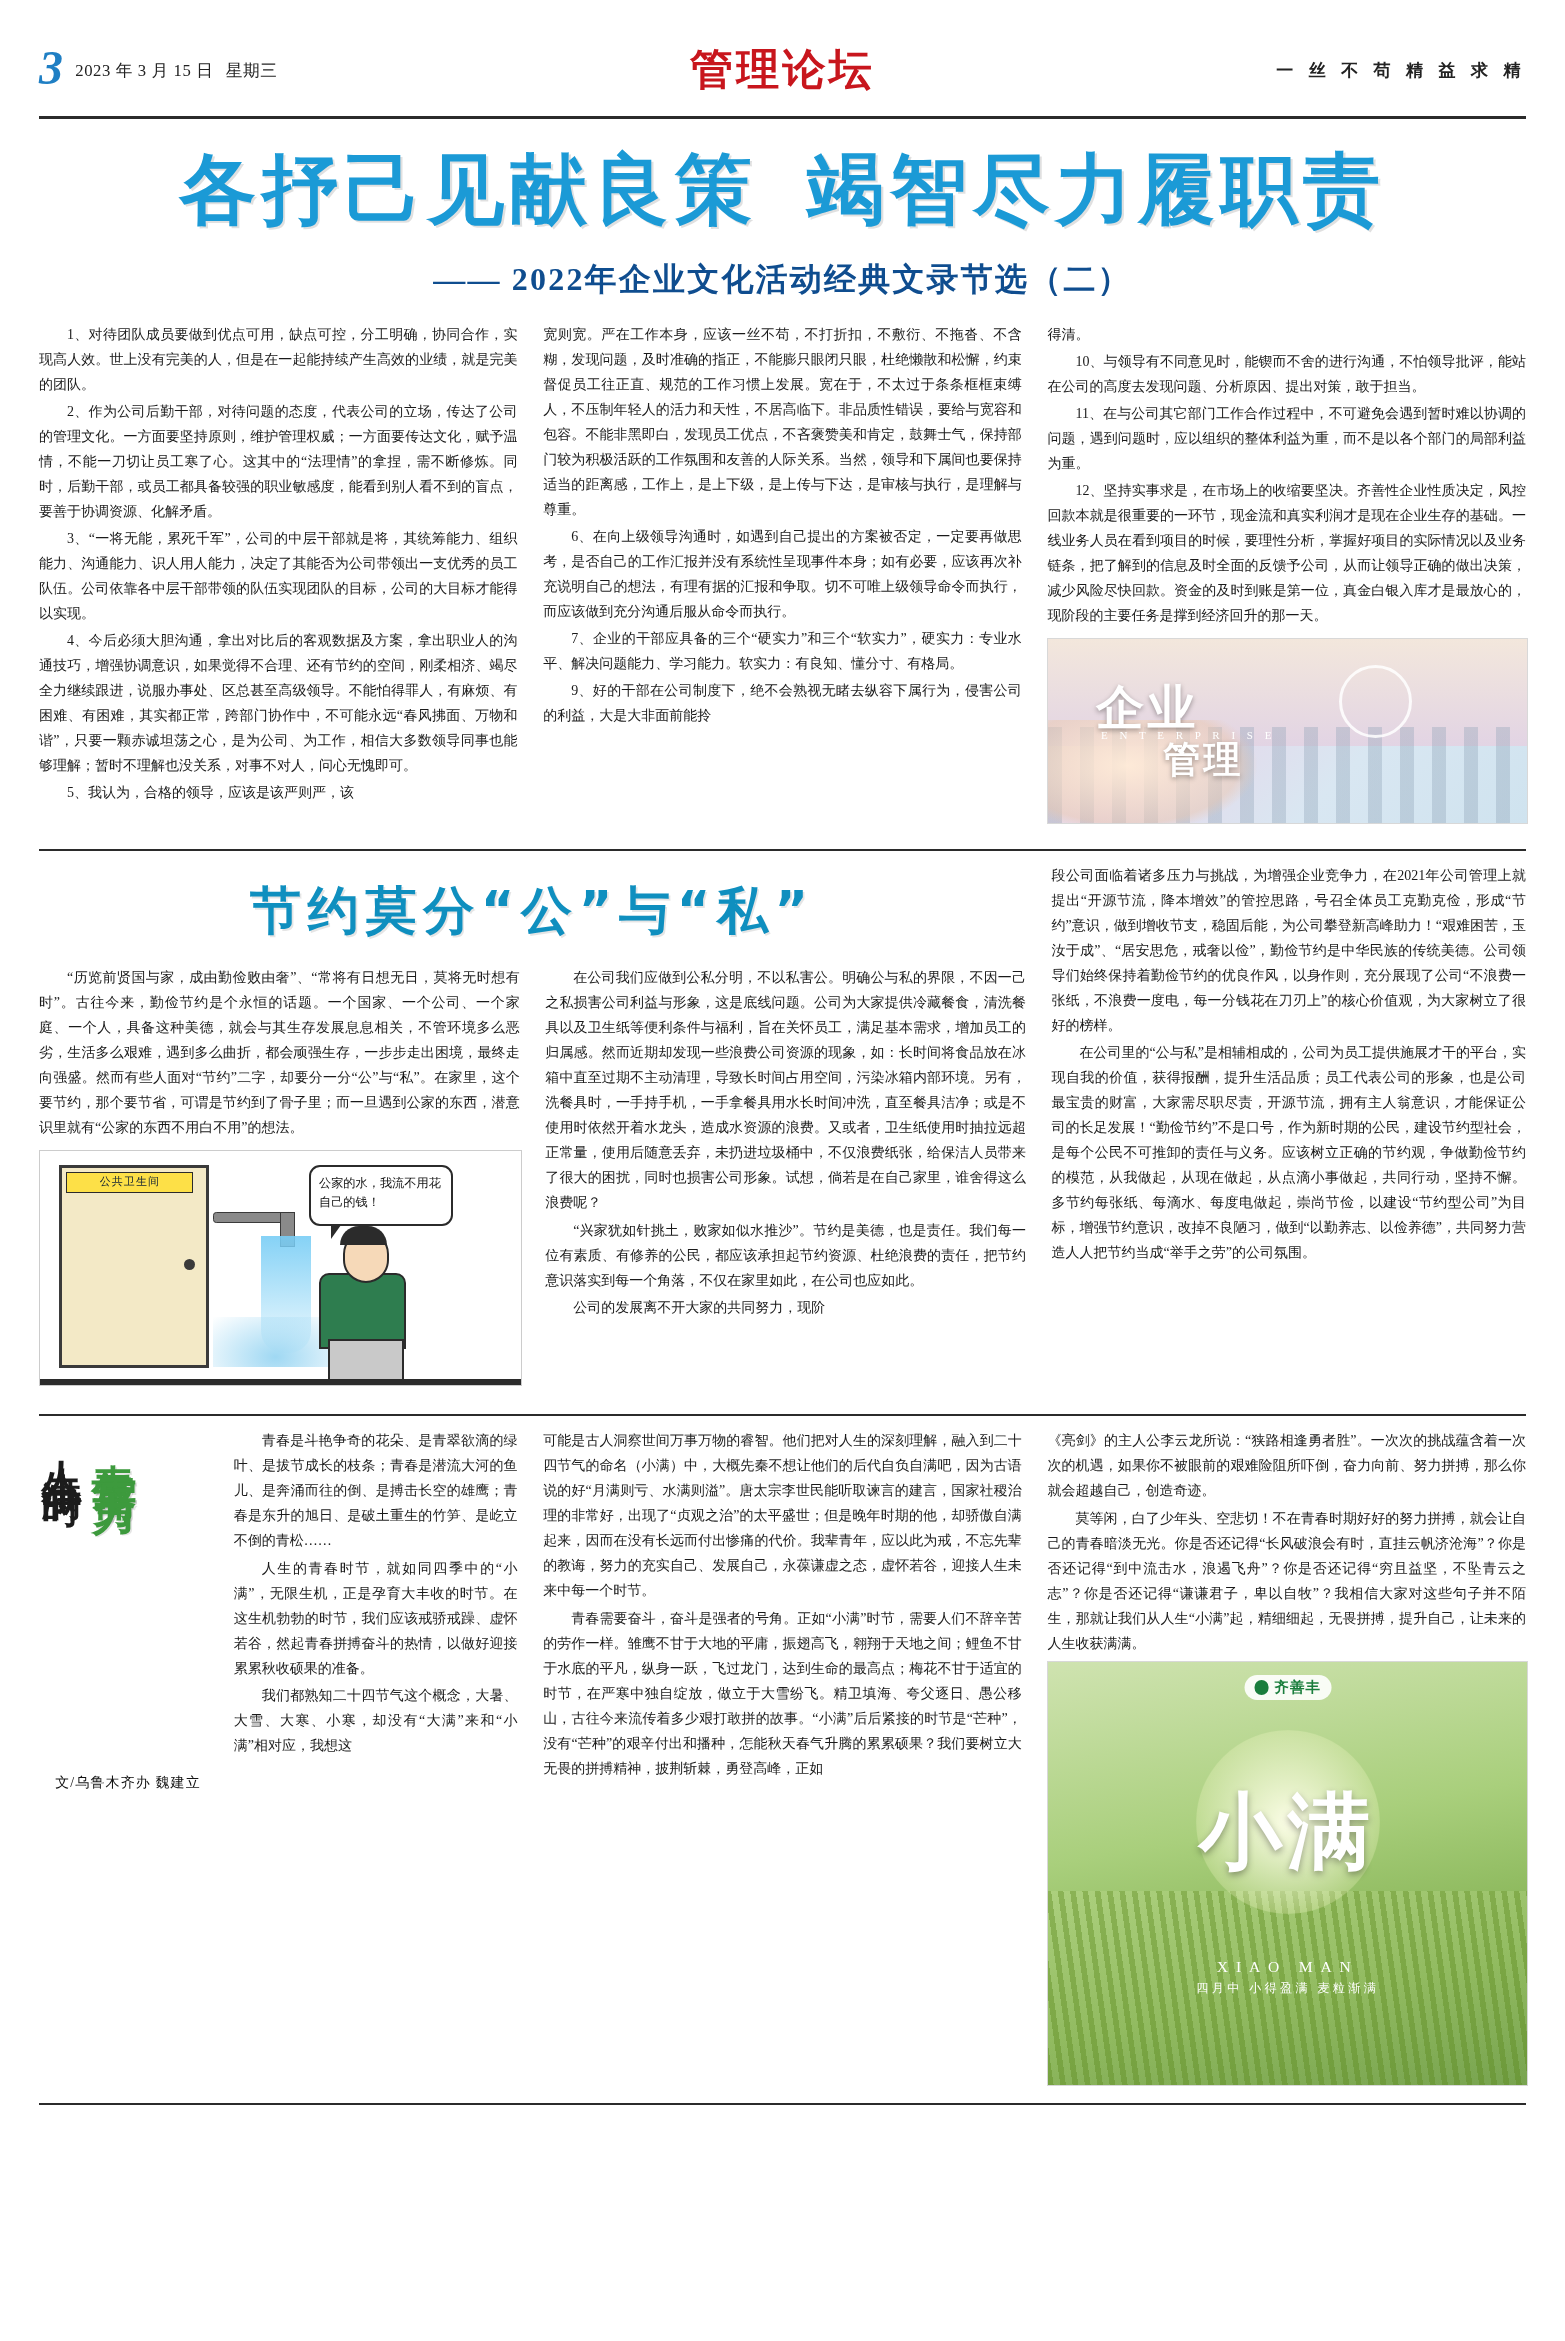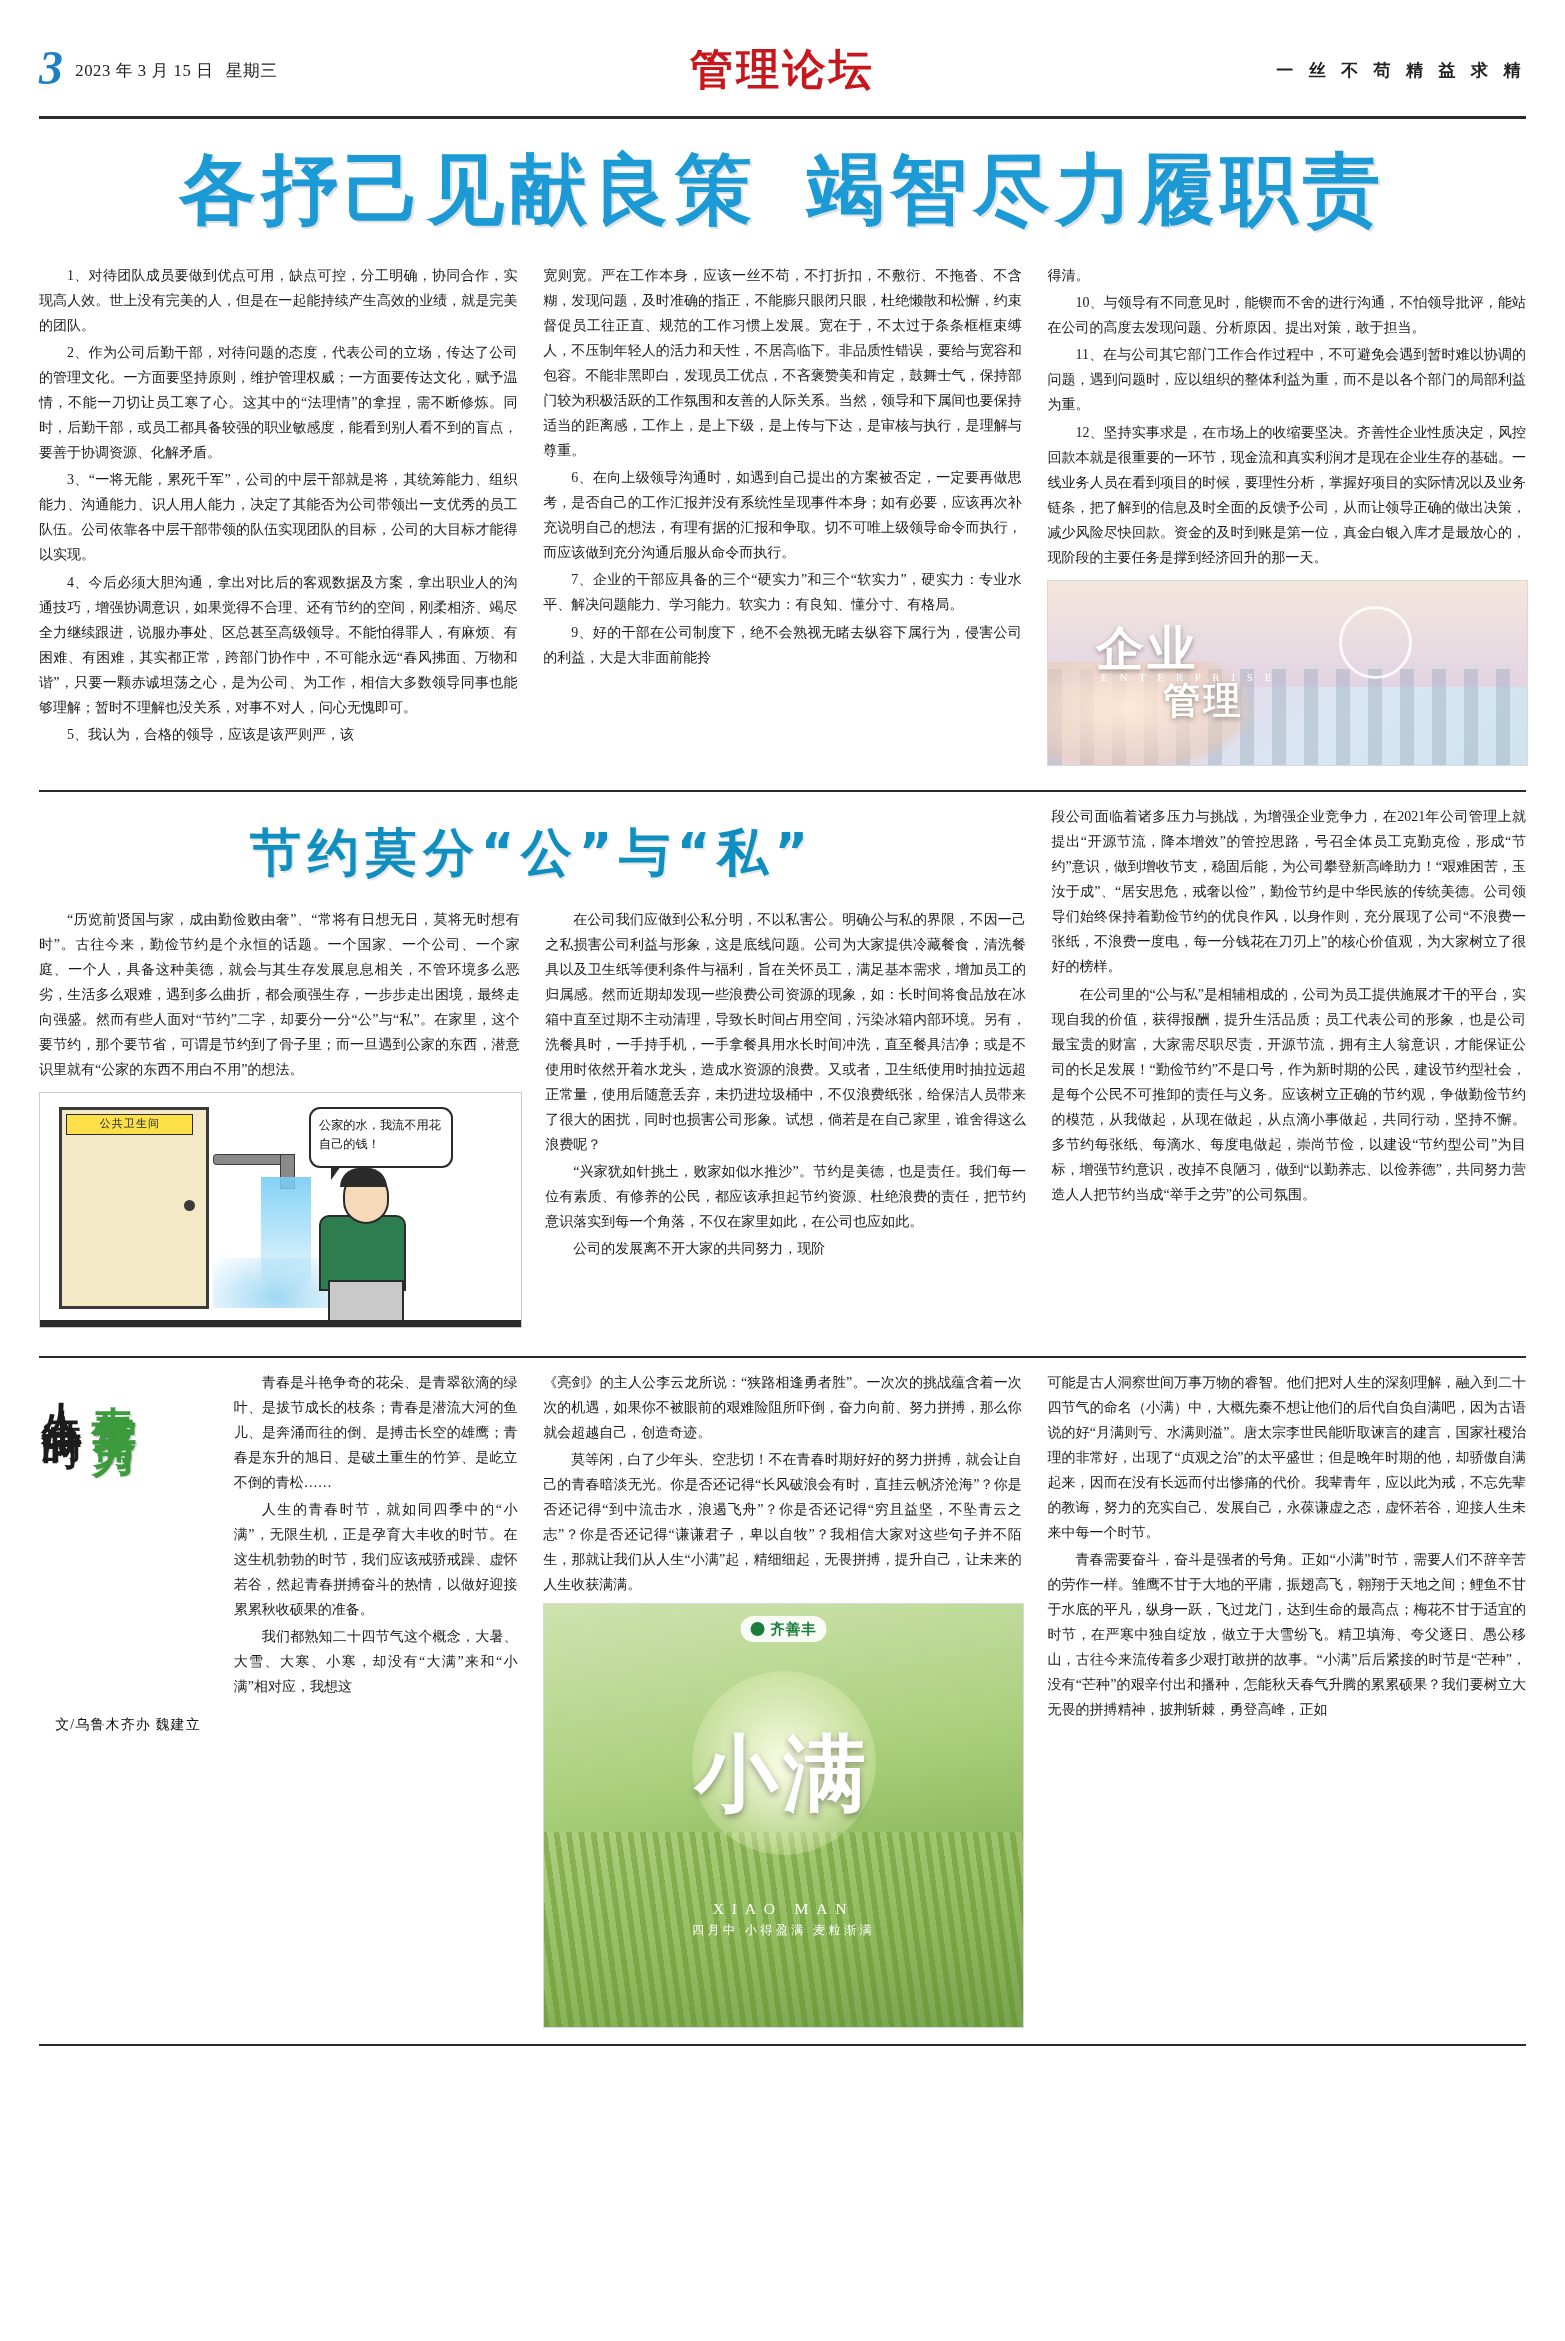--- a/index.html
+++ b/index.html
@@ -107,20 +107,21 @@
       <span class="mh-week">星期三</span>
     </div>
     <div class="mh-title">管理论坛</div>
     <div class="mh-slogan">一 丝 不 苟   精 益 求 精</div>
   </div>
 
   <div class="headline-wrap">
     <div class="headline">
       <span>各抒己见献良策</span><span class="gap"></span><span>竭智尽力履职责</span>
     </div>
+    <div class="subhead">—— 2022年企业文化活动经典文录节选（二）</div>
   </div>
 
   <div class="sec1">
     <div class="cols">
       <div class="col">
         <p class="tx">1、对待团队成员要做到优点可用，缺点可控，分工明确，协同合作，实现高人效。世上没有完美的人，但是在一起能持续产生高效的业绩，就是完美的团队。</p>
         <p class="tx">2、作为公司后勤干部，对待问题的态度，代表公司的立场，传达了公司的管理文化。一方面要坚持原则，维护管理权威；一方面要传达文化，赋予温情，不能一刀切让员工寒了心。这其中的“法理情”的拿捏，需不断修炼。同时，后勤干部，或员工都具备较强的职业敏感度，能看到别人看不到的盲点，要善于协调资源、化解矛盾。</p>
         <p class="tx">3、“一将无能，累死千军”，公司的中层干部就是将，其统筹能力、组织能力、沟通能力、识人用人能力，决定了其能否为公司带领出一支优秀的员工队伍。公司依靠各中层干部带领的队伍实现团队的目标，公司的大目标才能得以实现。</p>
         <p class="tx">4、今后必须大胆沟通，拿出对比后的客观数据及方案，拿出职业人的沟通技巧，增强协调意识，如果觉得不合理、还有节约的空间，刚柔相济、竭尽全力继续跟进，说服办事处、区总甚至高级领导。不能怕得罪人，有麻烦、有困难、有困难，其实都正常，跨部门协作中，不可能永远“春风拂面、万物和谐”，只要一颗赤诚坦荡之心，是为公司、为工作，相信大多数领导同事也能够理解；暂时不理解也没关系，对事不对人，问心无愧即可。</p>
         <p class="tx">5、我认为，合格的领导，应该是该严则严，该</p>
@@ -203,36 +204,36 @@
             <div class="byline">文/乌鲁木齐办 魏建立</div>
           </div>
           <div style="flex:1;">
             <p class="tx">青春是斗艳争奇的花朵、是青翠欲滴的绿叶、是拔节成长的枝条；青春是潜流大河的鱼儿、是奔涌而往的倒、是搏击长空的雄鹰；青春是东升的旭日、是破土重生的竹笋、是屹立不倒的青松……</p>
             <p class="tx">人生的青春时节，就如同四季中的“小满”，无限生机，正是孕育大丰收的时节。在这生机勃勃的时节，我们应该戒骄戒躁、虚怀若谷，然起青春拼搏奋斗的热情，以做好迎接累累秋收硕果的准备。</p>
             <p class="tx">我们都熟知二十四节气这个概念，大暑、大雪、大寒、小寒，却没有“大满”来和“小满”相对应，我想这</p>
           </div>
         </div>
       </div>
       <div class="col">
+        <p class="tx noind">可能是古人洞察世间万事万物的睿智。他们把对人生的深刻理解，融入到二十四节气的命名（小满）中，大概先秦不想让他们的后代自负自满吧，因为古语说的好“月满则亏、水满则溢”。唐太宗李世民能听取谏言的建言，国家社稷治理的非常好，出现了“贞观之治”的太平盛世；但是晚年时期的他，却骄傲自满起来，因而在没有长远而付出惨痛的代价。我辈青年，应以此为戒，不忘先辈的教诲，努力的充实自己、发展自己，永葆谦虚之态，虚怀若谷，迎接人生未来中每一个时节。</p>
+        <p class="tx">青春需要奋斗，奋斗是强者的号角。正如“小满”时节，需要人们不辞辛苦的劳作一样。雏鹰不甘于大地的平庸，振翅高飞，翱翔于天地之间；鲤鱼不甘于水底的平凡，纵身一跃，飞过龙门，达到生命的最高点；梅花不甘于适宜的时节，在严寒中独自绽放，做立于大雪纷飞。精卫填海、夸父逐日、愚公移山，古往今来流传着多少艰打敢拼的故事。“小满”后后紧接的时节是“芒种”，没有“芒种”的艰辛付出和播种，怎能秋天春气升腾的累累硕果？我们要树立大无畏的拼搏精神，披荆斩棘，勇登高峰，正如</p>
+      </div>
+      <div class="col">
         <p class="tx noind">《亮剑》的主人公李云龙所说：“狭路相逢勇者胜”。一次次的挑战蕴含着一次次的机遇，如果你不被眼前的艰难险阻所吓倒，奋力向前、努力拼搏，那么你就会超越自己，创造奇迹。</p>
         <p class="tx">莫等闲，白了少年头、空悲切！不在青春时期好好的努力拼搏，就会让自己的青春暗淡无光。你是否还记得“长风破浪会有时，直挂云帆济沧海”？你是否还记得“到中流击水，浪遏飞舟”？你是否还记得“穷且益坚，不坠青云之志”？你是否还记得“谦谦君子，卑以自牧”？我相信大家对这些句子并不陌生，那就让我们从人生“小满”起，精细细起，无畏拼搏，提升自己，让未来的人生收获满满。</p>
         <div class="img-xiaoman">
           <div class="xm-wheat"></div>
           <div class="xm-sun"></div>
           <div class="xm-brand">
             <span class="dot"></span>
             <span class="bt">齐善丰</span>
           </div>
           <div class="xm-title">小满</div>
           <div class="xm-pinyin">XIAO MAN</div>
           <div class="xm-sub">四月中 小得盈满 麦粒渐满</div>
         </div>
       </div>
-      <div class="col">
-        <p class="tx noind">可能是古人洞察世间万事万物的睿智。他们把对人生的深刻理解，融入到二十四节气的命名（小满）中，大概先秦不想让他们的后代自负自满吧，因为古语说的好“月满则亏、水满则溢”。唐太宗李世民能听取谏言的建言，国家社稷治理的非常好，出现了“贞观之治”的太平盛世；但是晚年时期的他，却骄傲自满起来，因而在没有长远而付出惨痛的代价。我辈青年，应以此为戒，不忘先辈的教诲，努力的充实自己、发展自己，永葆谦虚之态，虚怀若谷，迎接人生未来中每一个时节。</p>
-        <p class="tx">青春需要奋斗，奋斗是强者的号角。正如“小满”时节，需要人们不辞辛苦的劳作一样。雏鹰不甘于大地的平庸，振翅高飞，翱翔于天地之间；鲤鱼不甘于水底的平凡，纵身一跃，飞过龙门，达到生命的最高点；梅花不甘于适宜的时节，在严寒中独自绽放，做立于大雪纷飞。精卫填海、夸父逐日、愚公移山，古往今来流传着多少艰打敢拼的故事。“小满”后后紧接的时节是“芒种”，没有“芒种”的艰辛付出和播种，怎能秋天春气升腾的累累硕果？我们要树立大无畏的拼搏精神，披荆斩棘，勇登高峰，正如</p>
-      </div>
     </div>
   </div>
 
   <div class="footer-rule"></div>
 </div>
 
 
 </body></html>

